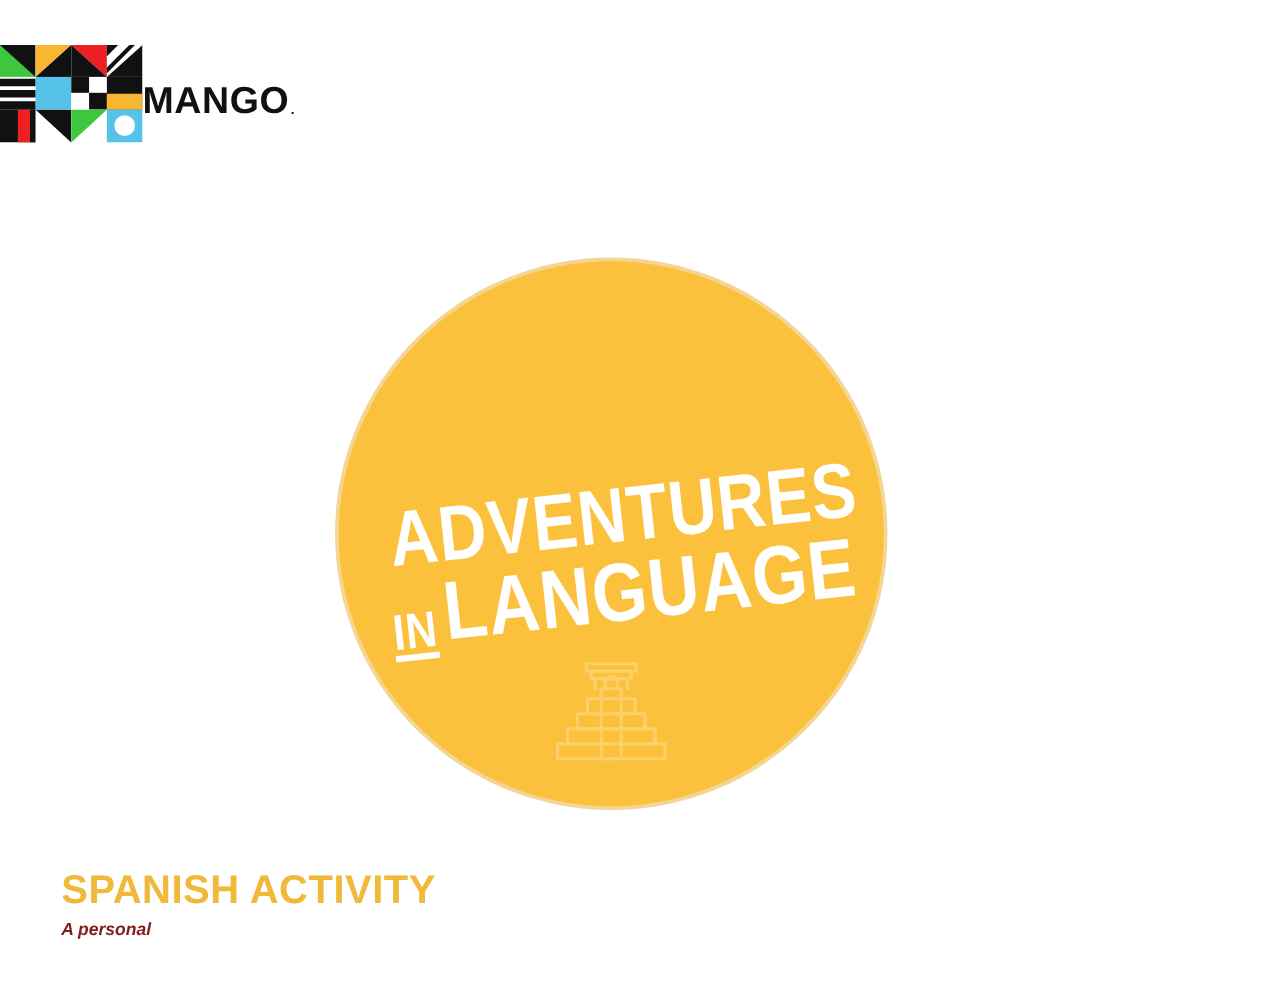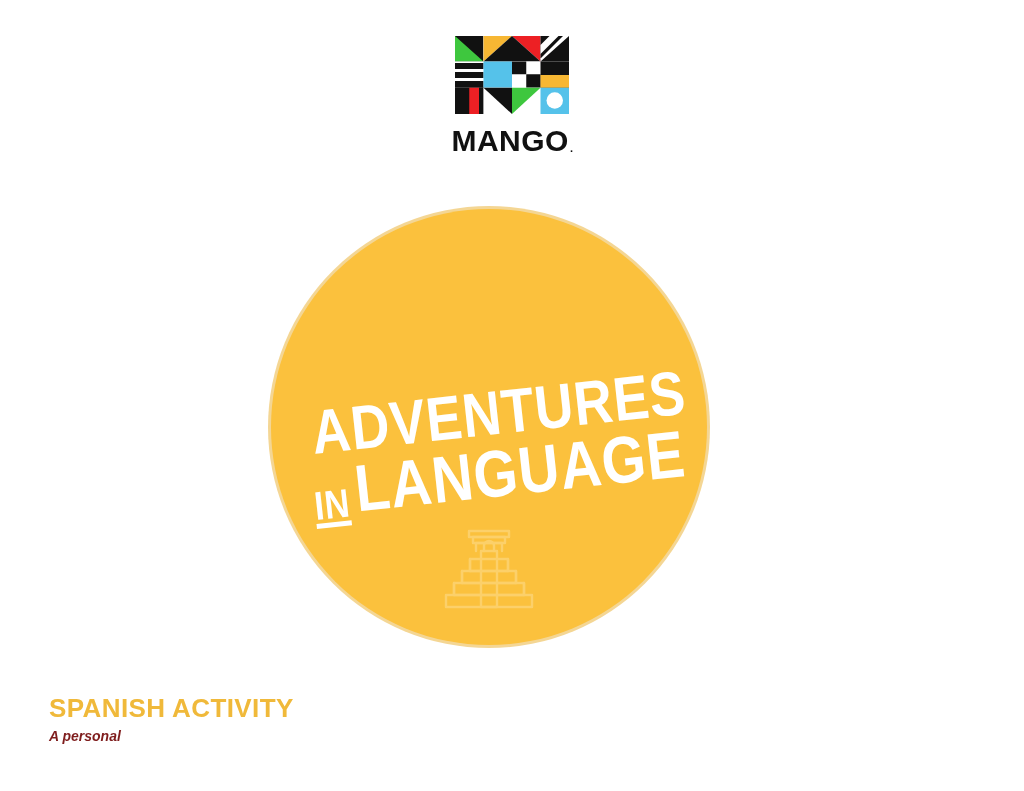--- a/index.html
+++ b/index.html
@@ -23,21 +23,21 @@
     background: #ffffff;
   }
 
   
   .logo-block {
     position: absolute;
     left: 0;
     right: 0;
     top: 36px;
     display: flex;
-    flex-direction: column;
+    flex-direction: row;
     align-items: center;
   }
   .logo-mark {
     width: 114px;
     height: 78px;
     display: block;
   }
   .logo-wordmark {
     margin-top: 12px;
     font-family: "Liberation Sans", sans-serif;
@@ -141,21 +141,21 @@
   
   .caption {
     position: absolute;
     left: 49px;
     top: 695px;
     width: 600px;
   }
   .caption-title {
     font-family: "Liberation Sans", sans-serif;
     font-weight: bold;
-    font-size: 26px;
+    font-size: 32px;
     letter-spacing: 0.4px;
     color: #f0b93a;
     line-height: 1.05;
     margin: 0;
   }
   .caption-sub {
     font-family: "Liberation Sans", sans-serif;
     font-style: italic;
     font-weight: bold;
     font-size: 14px;

